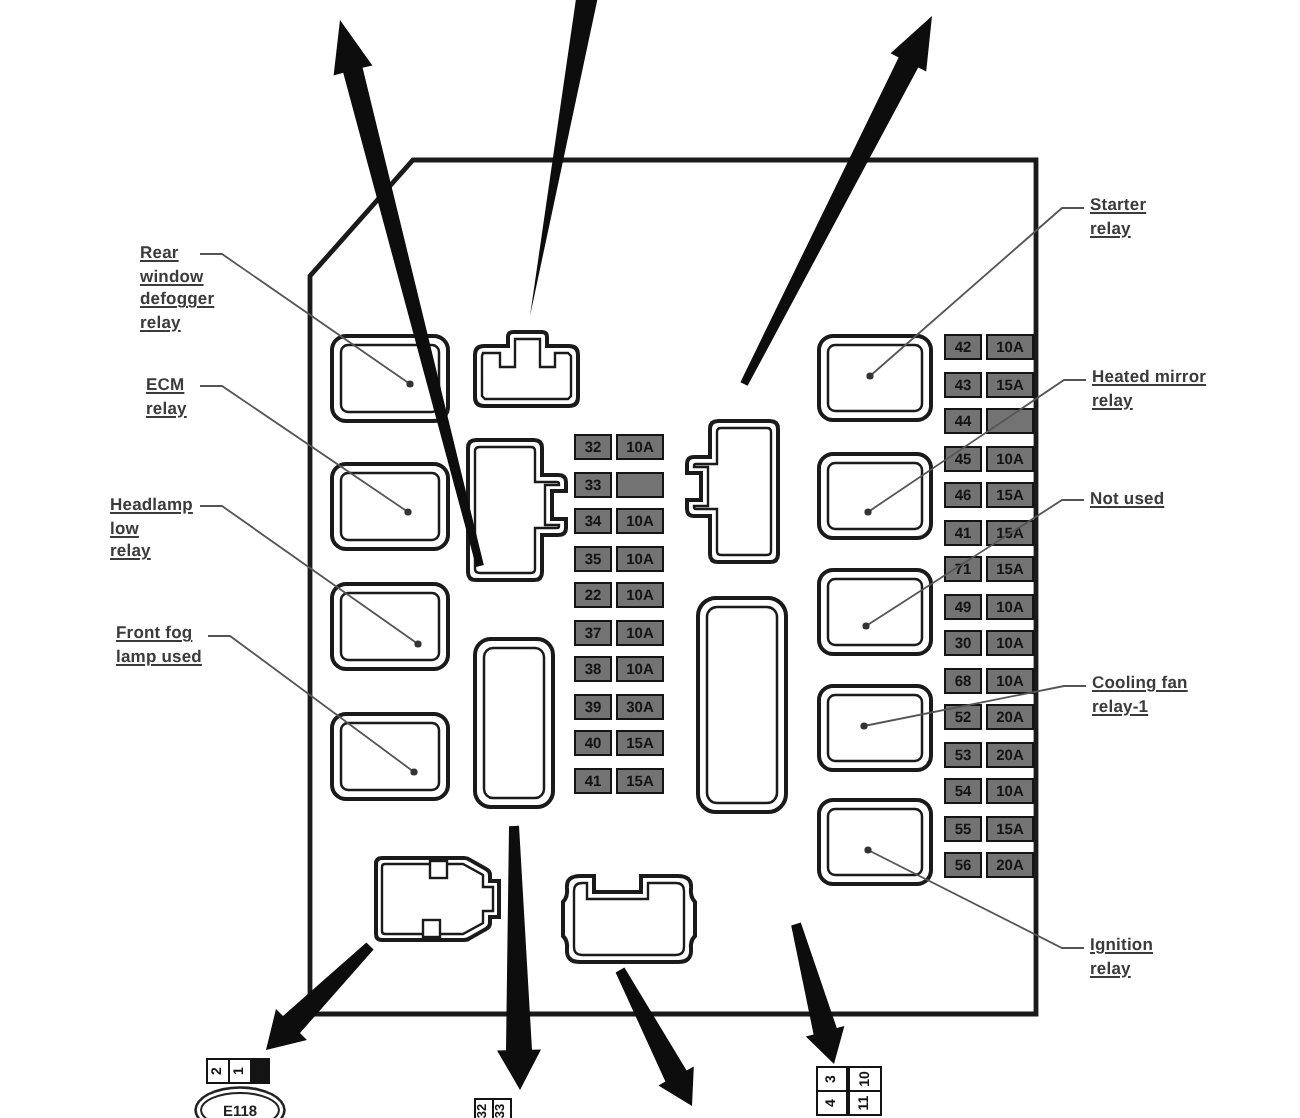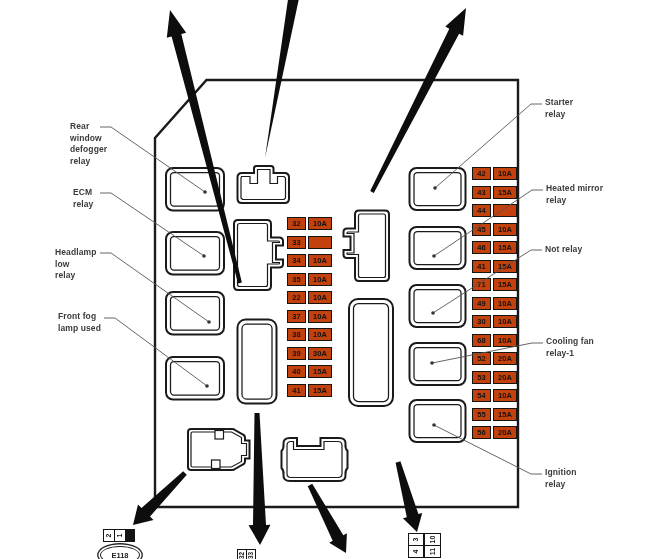--- a/index.html
+++ b/index.html
@@ -1,23 +1,23 @@
 <!DOCTYPE html>
 <html><head>
 <meta charset="utf-8">
 <style>
   html,body{margin:0;padding:0;background:#fff;}
   .stage{position:relative;width:650px;height:559px;background:#ffffff;overflow:hidden;
          font-family:"Liberation Sans",sans-serif;}
   .layer{position:absolute;left:0;top:0;pointer-events:none;}
   .callout{position:absolute;font-size:8.5px;font-weight:bold;color:#3b3b3b;
-           line-height:11.5px;letter-spacing:.1px;white-space:nowrap;}
+           line-height:11.5px;letter-spacing:.1px;white-space:nowrap;text-decoration:underline;}
   .fuse-table{position:absolute;}
   .fuse-row{display:flex;gap:2px;margin-bottom:5.5px;}
-  .fcell{box-sizing:border-box;height:13px;border:1.4px solid #141414;background:#c2410c;
+  .fcell{box-sizing:border-box;height:13px;border:1.4px solid #141414;background:#737373;
          display:flex;align-items:center;justify-content:center;
          font-size:7.5px;font-weight:bold;color:#141414;}
   .fno{width:19px;}
   .famp{width:24px;}
   .pinstrip{position:absolute;display:flex;}
   .pincell{box-sizing:border-box;width:12px;height:13px;border:1.3px solid #141414;background:#fff;
            display:flex;align-items:center;justify-content:center;margin-right:-1.3px;overflow:hidden;}
   .pincell span{display:block;transform:rotate(-90deg);font-size:7px;font-weight:bold;color:#141414;}
   .pinfill{box-sizing:border-box;width:9px;height:13px;background:#141414;border:1.3px solid #141414;}
   .strip-e118{left:103px;top:529px;}
@@ -172,21 +172,21 @@
       <div>Starter</div>
       <div>relay</div>
     </div>
 
   <div class="callout" style="left:546px;top:183px">
       <div>Heated mirror</div>
       <div>relay</div>
     </div>
 
   <div class="callout" style="left:545px;top:244px">
-      <div>Not relay</div>
+      <div>Not used</div>
     </div>
 
   <div class="callout" style="left:546px;top:336px">
       <div>Cooling fan</div>
       <div>relay-1</div>
     </div>
 
   <div class="callout" style="left:545px;top:467px">
       <div>Ignition</div>
       <div>relay</div>

